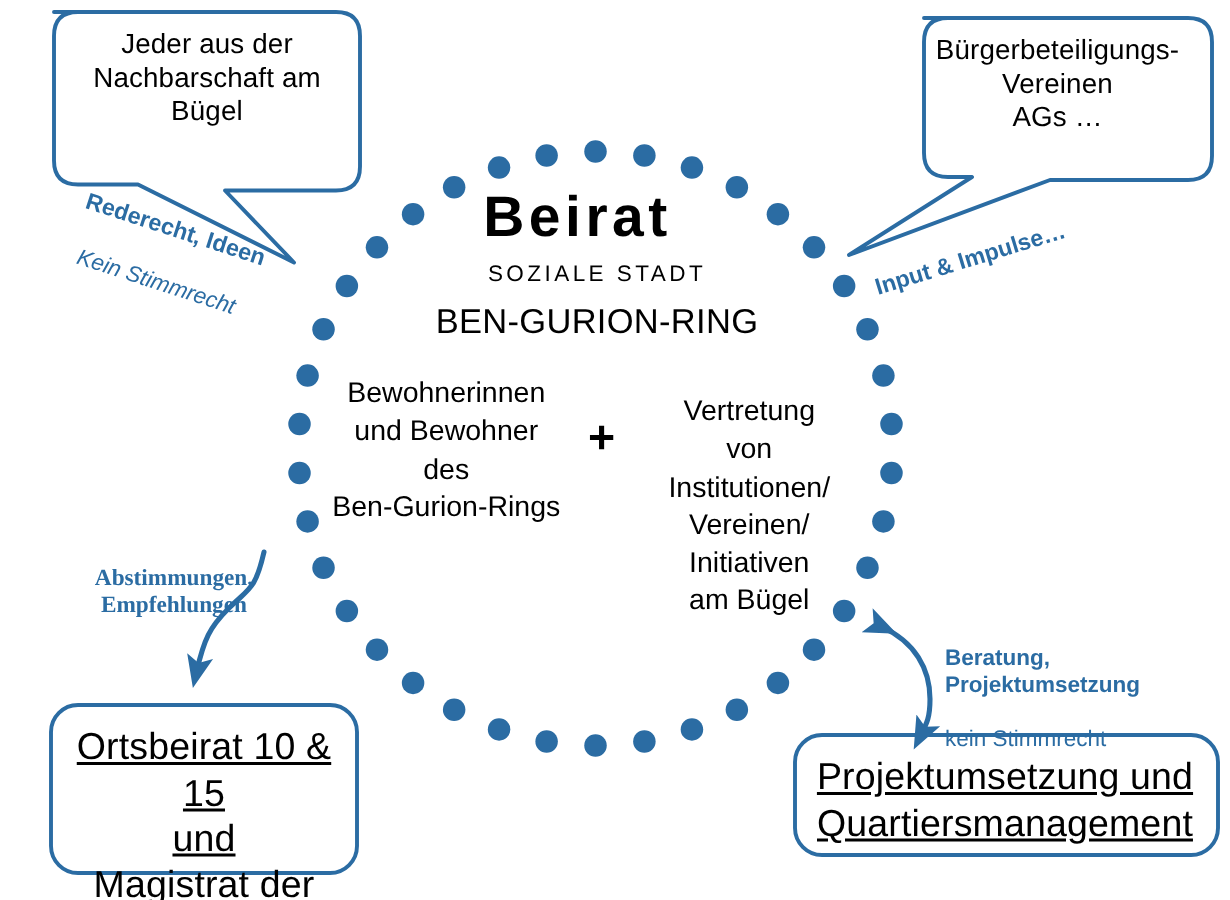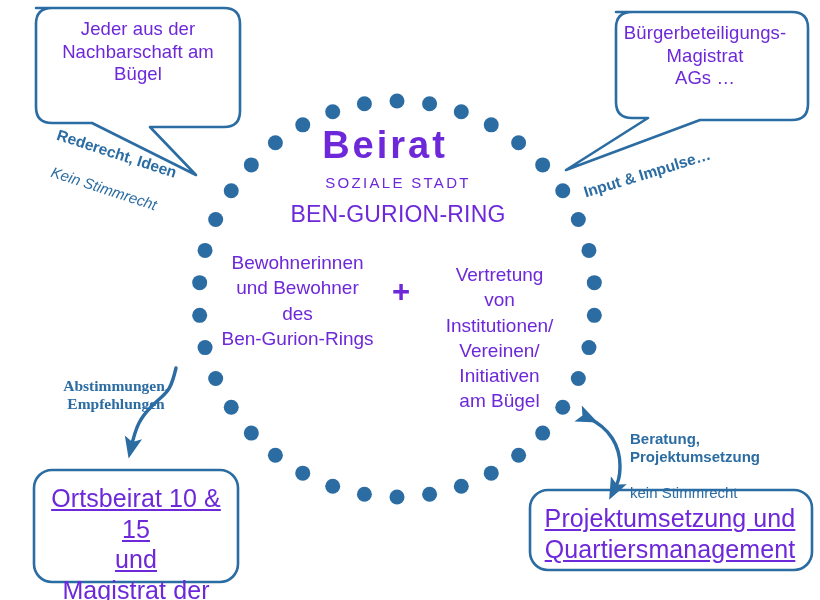--- a/index.html
+++ b/index.html
@@ -23,21 +23,21 @@
   }
   svg.layer {
     position: absolute;
     left: 0; top: 0;
     width: 820px;
     height: 600px;
     overflow: visible;
   }
   .txt {
     position: absolute;
-    color: #6d28d9;
+    color: #000000;
     line-height: 1.22;
     text-align: center;
     white-space: pre-line;
   }
 
   
   .callout-text {
     font-size: 18.5px;
     letter-spacing: 0.1px;
   }
@@ -223,21 +223,21 @@
     <path d="M176,368 C170,394 166,392 152,406 C140,418 136,426 131,448" fill="none" stroke="#2b6ca3" stroke-width="3.4" stroke-linecap="round" marker-end="url(#arrowhead)"></path>
 
     <path d="M588,418 C610,428 620,446 620,466 C620,478 618,482 614,490" fill="none" stroke="#2b6ca3" stroke-width="3.4" stroke-linecap="round" marker-start="url(#arrowhead)" marker-end="url(#arrowhead)"></path>
   </svg>
 
   <div class="txt callout-text" id="callout-left-text">Jeder aus der
 Nachbarschaft am
 Bügel</div>
 
   <div class="txt callout-text" id="callout-right-text">Bürgerbeteiligungs-
-Magistrat
+Vereinen
 AGs …</div>
 
   <div class="annot" id="annot-rede">
     <b>Rederecht, Ideen</b>
     <i class="l2">Kein Stimmrecht</i>
   </div>
 
   <div class="annot" id="annot-input">
     <b>Input &amp; Impulse…</b>
   </div>

